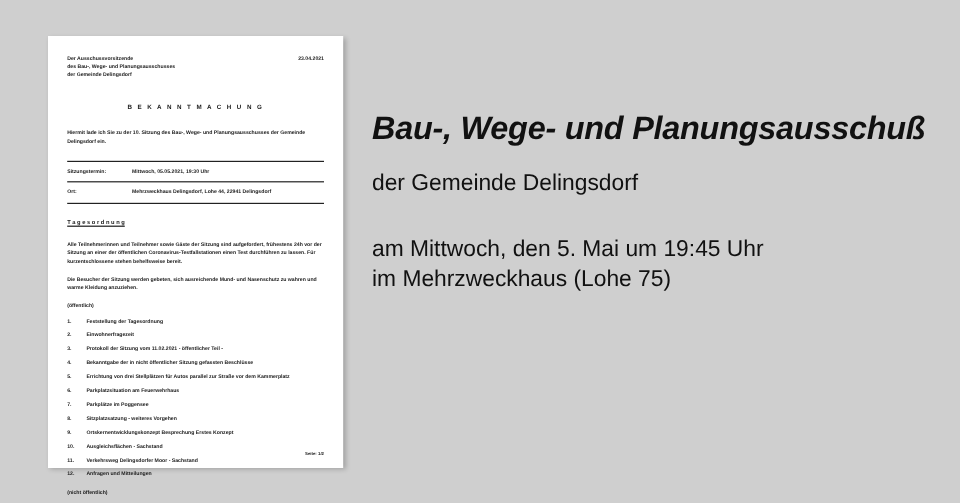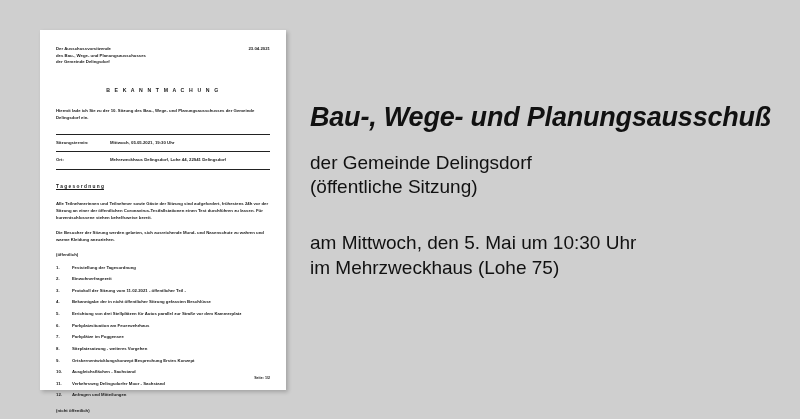--- a/index.html
+++ b/index.html
@@ -105,21 +105,21 @@
   }
 
   
   .panel {
     position: absolute;
     left: 310px;
     top: 88px;
     width: 470px;
   }
   .panel h1 {
-    margin: 14px 0 18px 0;
+    margin: 4px 0 18px 0;
     font-size: 27px;
     font-weight: bold;
     font-style: italic;
     color: #111;
     letter-spacing: -0.2px;
     white-space: nowrap;
   }
   .panel .sub {
     font-size: 19px;
     color: #111;
@@ -228,19 +228,18 @@
     <div class="doc-sectionlabel">(nicht öffentlich)</div>
 
     <div class="doc-footer">Seite: 1/2</div>
   </div>
 </div>
 
 <div class="panel">
   <h1>Bau-, Wege- und Planungsausschuß</h1>
   <div class="sub">
     <div>der Gemeinde Delingsdorf</div>
-    <div>(öffentliche Sitzung)</div>
   </div>
   <div class="when">
-    <div>am Mittwoch, den 5. Mai um 10:30 Uhr</div>
+    <div>am Mittwoch, den 5. Mai um 19:45 Uhr</div>
     <div>im Mehrzweckhaus (Lohe 75)</div>
   </div>
 </div>
 
 </body></html>

